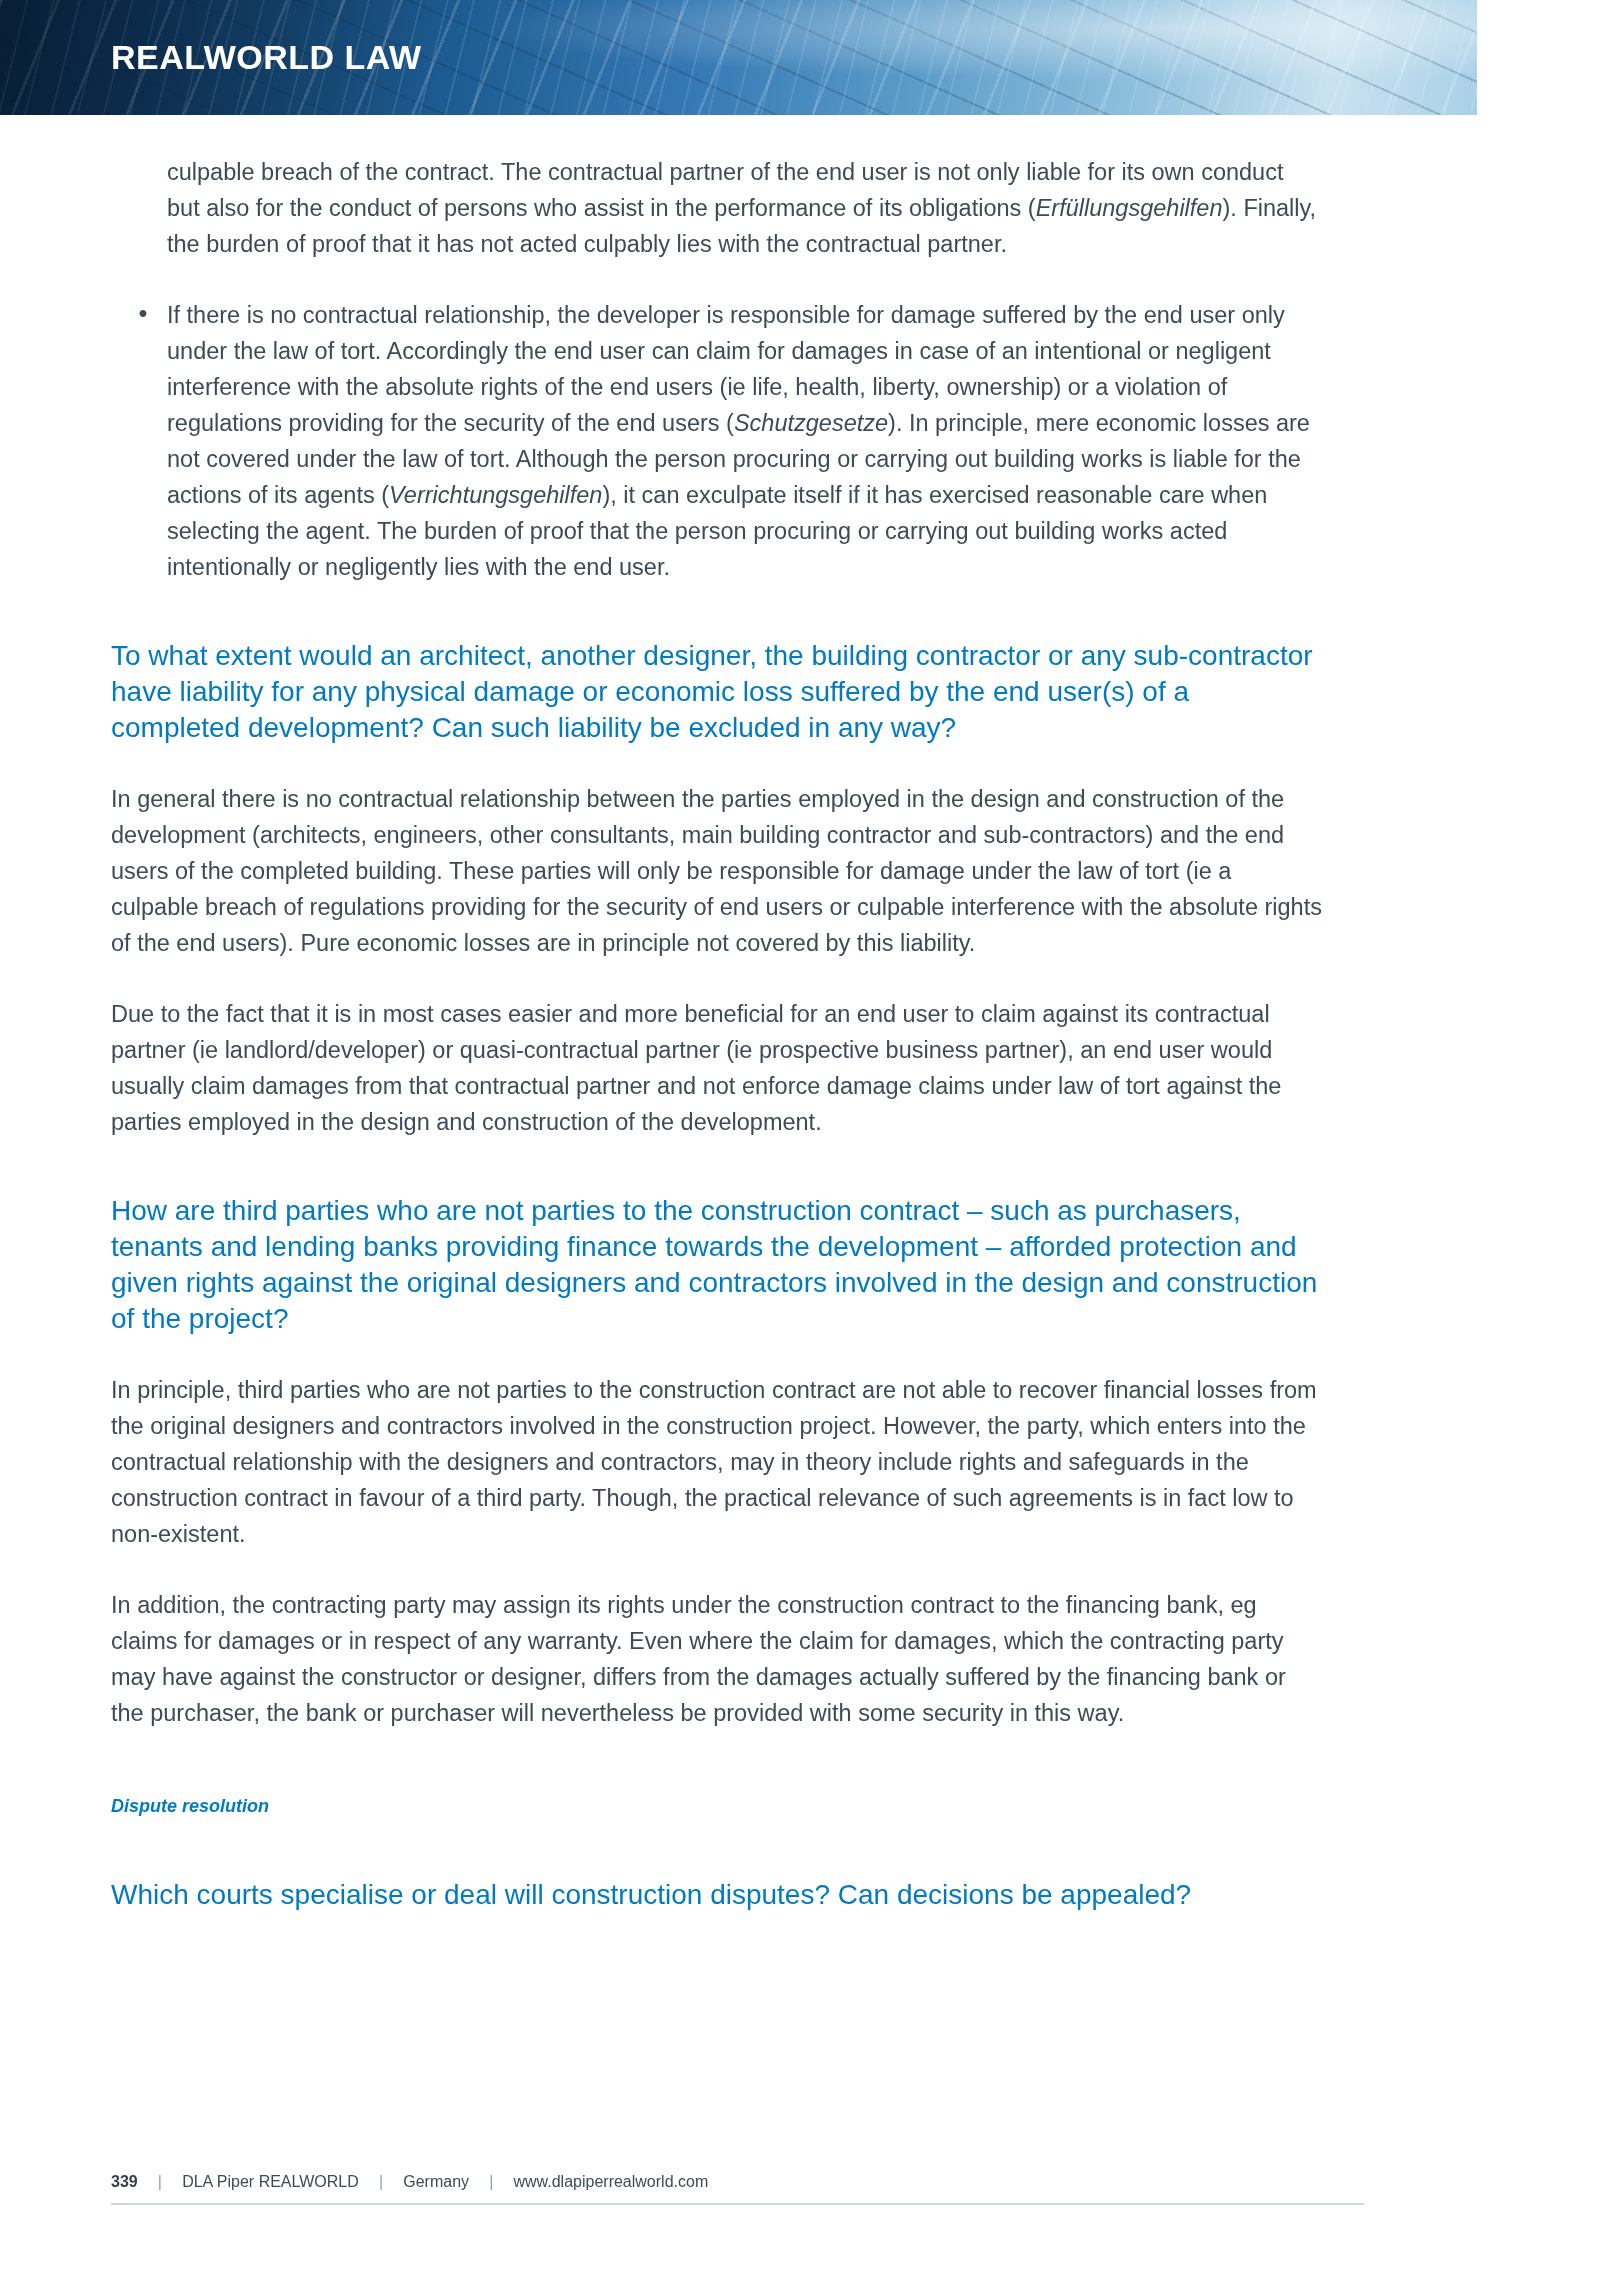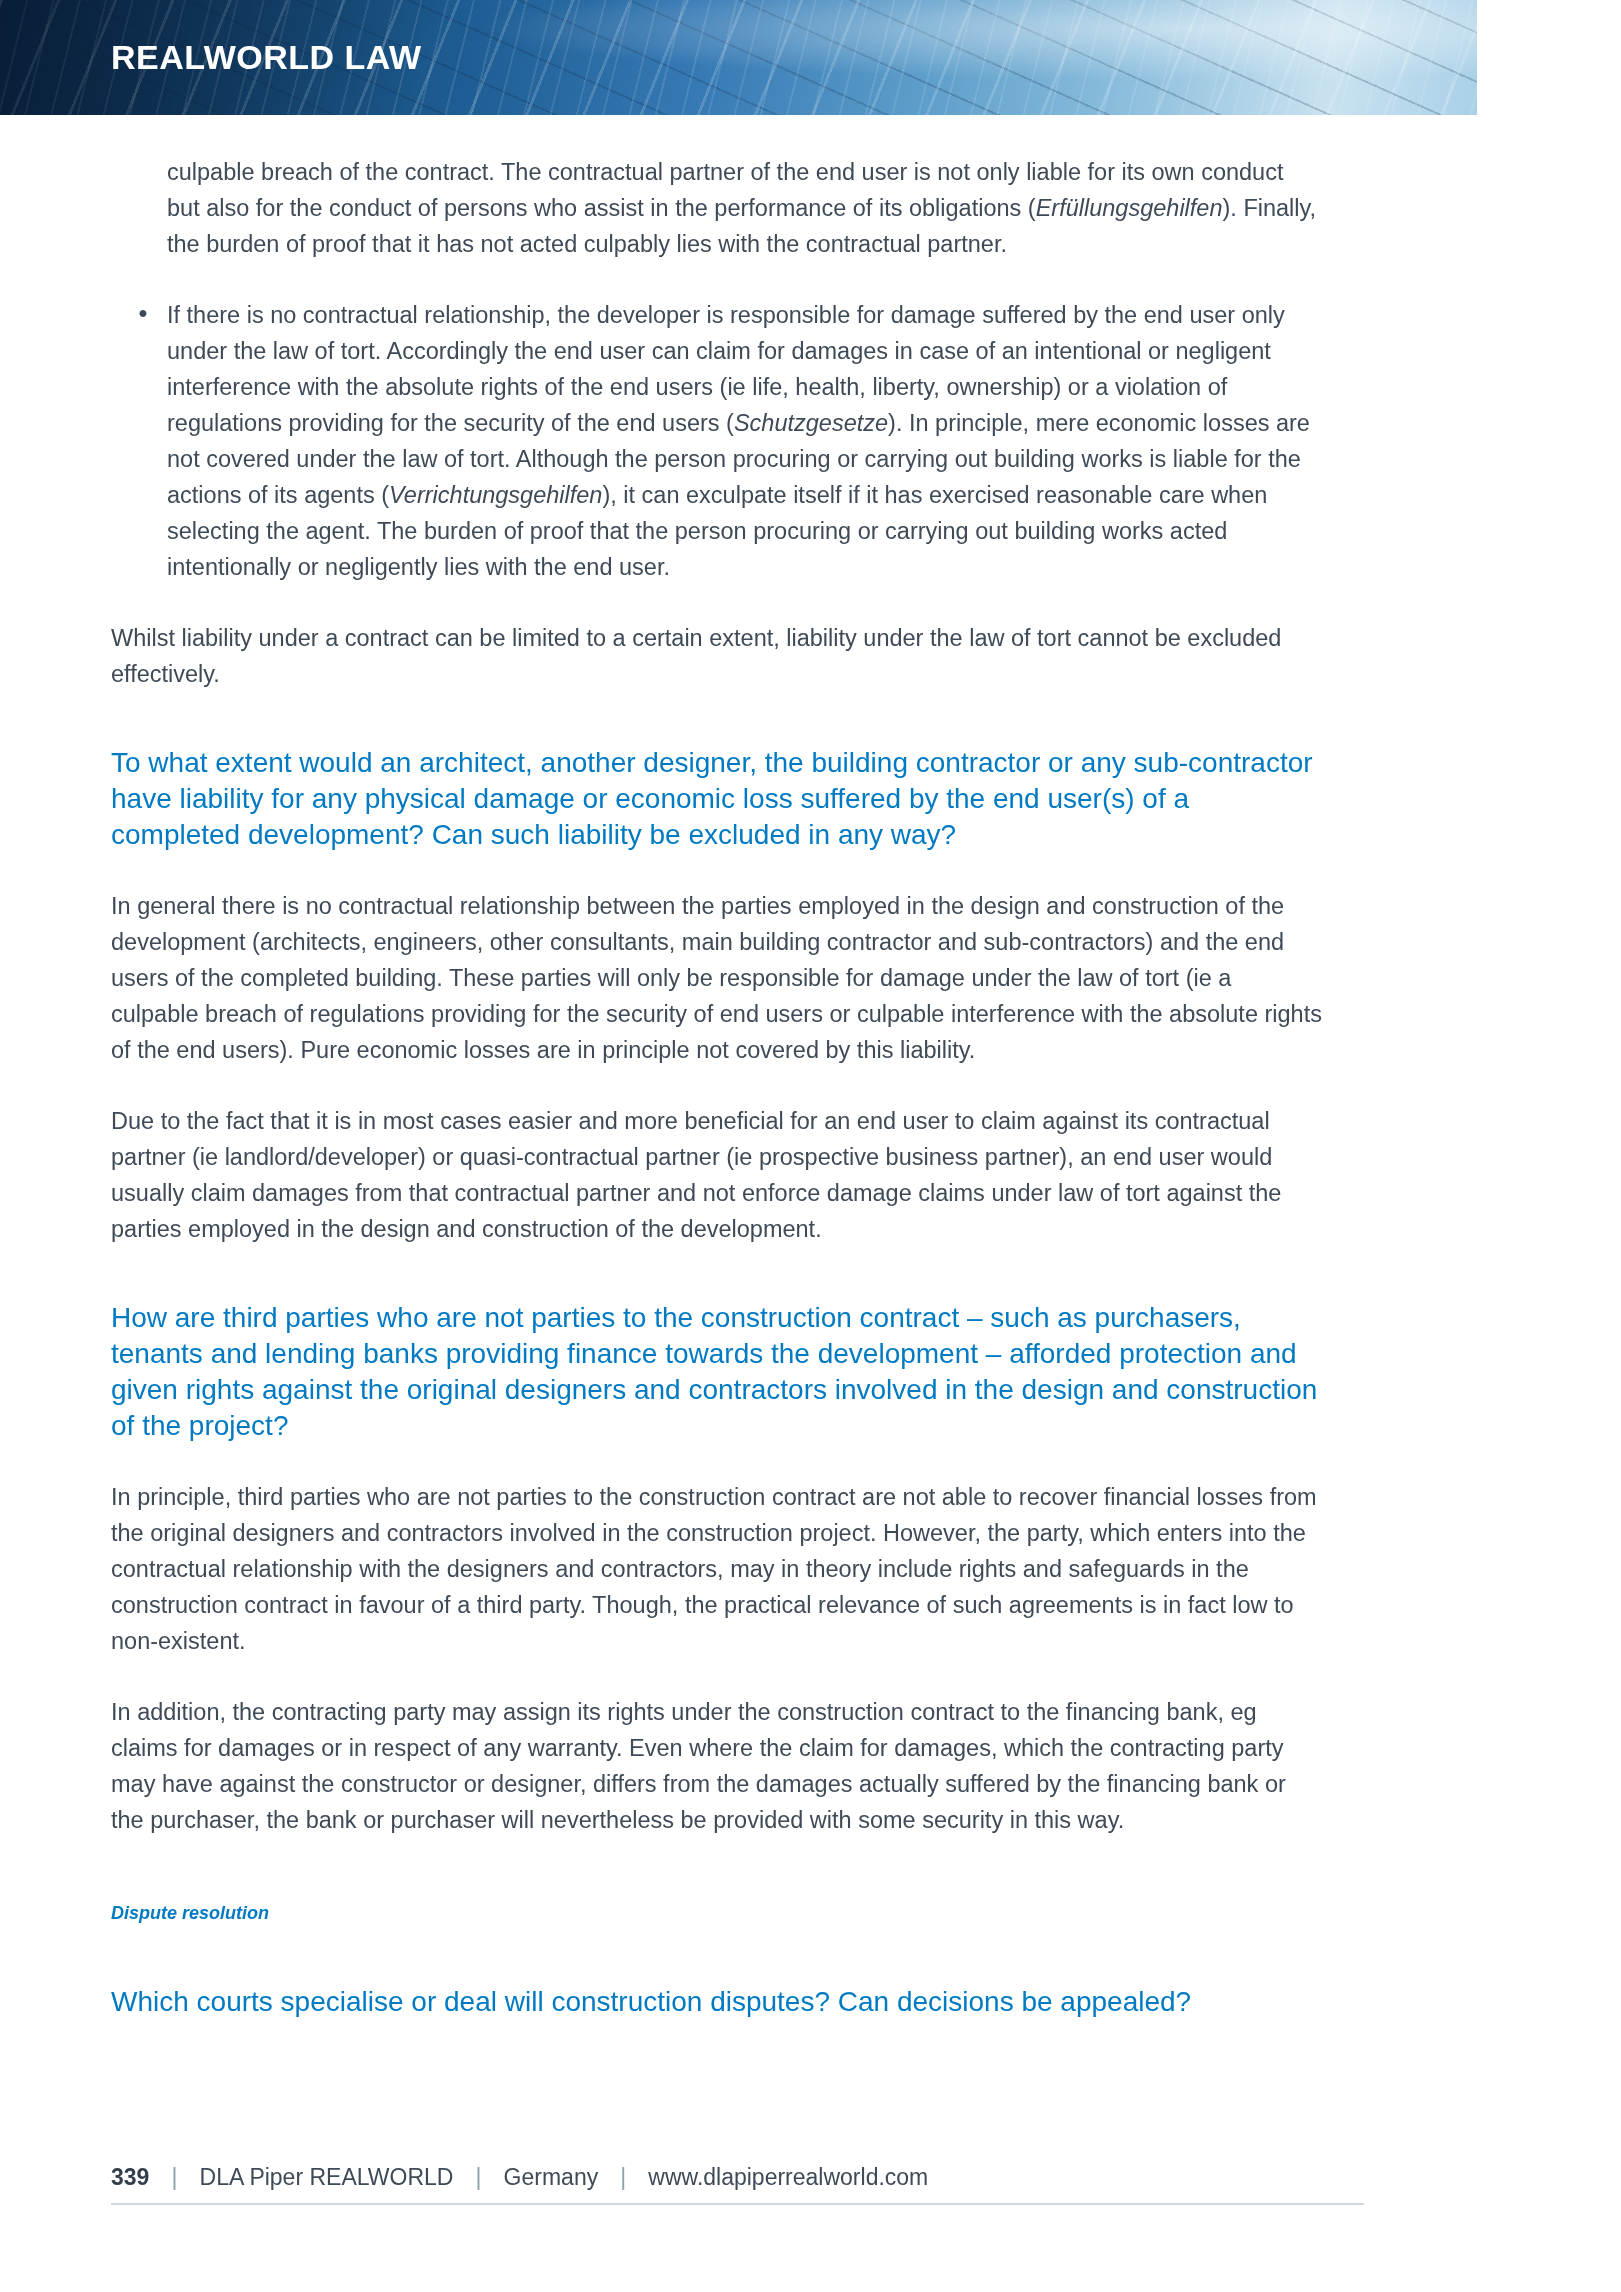--- a/index.html
+++ b/index.html
@@ -104,21 +104,21 @@
     font-style:italic;
     color:var(--blue);
   }
 
   
   .footer{
     position:absolute;
     left:111px;
     right:113px;
     bottom:102px;
-    font-size:23px;
+    font-size:16px;
     color:var(--body);
     white-space:nowrap;
   }
   .footer .pagenum{
     font-weight:700;
     color:#333f4c;
   }
   .footer .sep{
     color:var(--sep);
     margin:0 15.7px;
@@ -141,21 +141,20 @@
 <div class="page">
 
   <header class="banner">
     <div class="banner-art"></div>
     <h1 class="brand">REALWORLD LAW</h1>
   </header>
 
   <main class="content">
       <p class="para indent"><span>culpable breach of the contract. The contractual partner of the end user is not only liable for its own conduct but also for the conduct of persons who assist in the performance of its obligations (</span><em>Erfüllungsgehilfen</em><span>). Finally, the burden of proof that it has not acted culpably lies with the contractual partner.</span></p>
       <p class="para bullet"><span class="marker">•</span><span>If there is no contractual relationship, the developer is responsible for damage suffered by the end user only under the law of tort. Accordingly the end user can claim for damages in case of an intentional or negligent interference with the absolute rights of the end users (ie life, health, liberty, ownership) or a violation of regulations providing for the security of the end users (</span><em>Schutzgesetze</em><span>). In principle, mere economic losses are not covered under the law of tort. Although the person procuring or carrying out building works is liable for the actions of its agents (</span><em>Verrichtungsgehilfen</em><span>), it can exculpate itself if it has exercised reasonable care when selecting the agent. The burden of proof that the person procuring or carrying out building works acted intentionally or negligently lies with the end user.</span></p>
-      <p class="para"><span>Whilst liability under a contract can be limited to a certain extent, liability under the law of tort cannot be excluded effectively.</span></p>
       <h2 class="question">To what extent would an architect, another designer, the building contractor or any sub-contractor have liability for any physical damage or economic loss suffered by the end user(s) of a completed development? Can such liability be excluded in any way?</h2>
       <p class="para"><span>In general there is no contractual relationship between the parties employed in the design and construction of the development (architects, engineers, other consultants, main building contractor and sub-contractors) and the end users of the completed building. These parties will only be responsible for damage under the law of tort (ie a culpable breach of regulations providing for the security of end users or culpable interference with the absolute rights of the end users). Pure economic losses are in principle not covered by this liability.</span></p>
       <p class="para"><span>Due to the fact that it is in most cases easier and more beneficial for an end user to claim against its contractual partner (ie landlord/developer) or quasi-contractual partner (ie prospective business partner), an end user would usually claim damages from that contractual partner and not enforce damage claims under law of tort against the parties employed in the design and construction of the development.</span></p>
       <h2 class="question">How are third parties who are not parties to the construction contract – such as purchasers, tenants and lending banks providing finance towards the development – afforded protection and given rights against the original designers and contractors involved in the design and construction of the project?</h2>
       <p class="para"><span>In principle, third parties who are not parties to the construction contract are not able to recover financial losses from the original designers and contractors involved in the construction project. However, the party, which enters into the contractual relationship with the designers and contractors, may in theory include rights and safeguards in the construction contract in favour of a third party. Though, the practical relevance of such agreements is in fact low to non-existent.</span></p>
       <p class="para"><span>In addition, the contracting party may assign its rights under the construction contract to the financing bank, eg claims for damages or in respect of any warranty. Even where the claim for damages, which the contracting party may have against the constructor or designer, differs from the damages actually suffered by the financing bank or the purchaser, the bank or purchaser will nevertheless be provided with some security in this way.</span></p>
       <h3 class="sub">Dispute resolution</h3>
       <h2 class="question">Which courts specialise or deal will construction disputes? Can decisions be appealed?</h2>
     </main>
 

